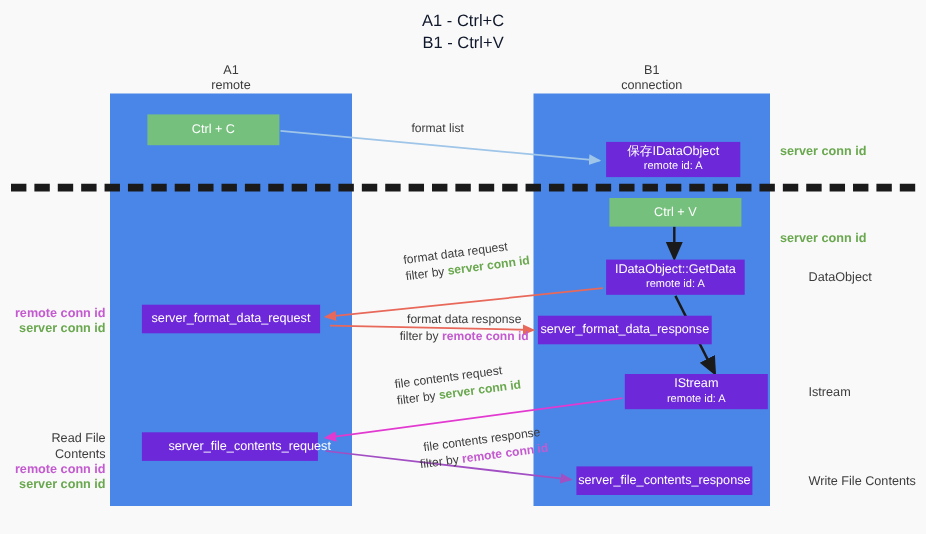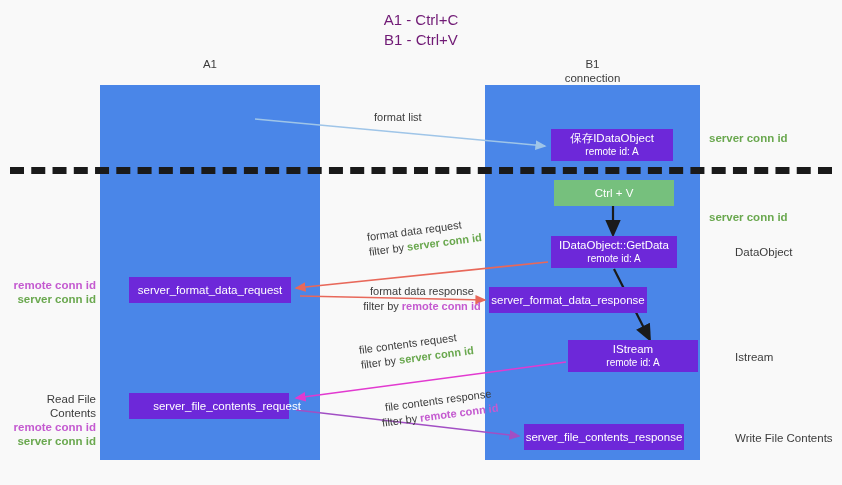--- a/index.html
+++ b/index.html
@@ -9,21 +9,21 @@
     font-family:"Liberation Sans","DejaVu Sans",sans-serif;
     position:relative;overflow:hidden;
     color:#404040;
   }
   #stage{position:absolute;inset:0;}
   svg#wires{position:absolute;left:0;top:0;width:842px;height:485px;pointer-events:none;}
 
   
   .title{
     position:absolute;left:0;top:10px;width:842px;text-align:center;
-    font-size:15px;line-height:20px;color:#701a75;
+    font-size:15px;line-height:20px;color:#0f172a;
   }
 
   
   .lane{position:absolute;background:#4a86e8;}
   .lane-a{left:100px;top:85px;width:220px;height:375px;}
   .lane-b{left:485px;top:85px;width:215px;height:375px;}
 
   .lane-head{
     position:absolute;text-align:center;font-size:11.5px;line-height:14px;color:#3c3c3c;
   }
@@ -95,20 +95,21 @@
   <div class="title">
     <div>A1 - Ctrl+C</div>
     <div>B1 - Ctrl+V</div>
   </div>
 
   <div class="lane lane-a"></div>
   <div class="lane lane-b"></div>
 
   <div class="lane-head a">
     <div>A1</div>
+    <div>remote</div>
   </div>
   <div class="lane-head b">
     <div>B1</div>
     <div>connection</div>
   </div>
 
   <svg id="wires">
     <defs>
       <marker id="hBlue" markerWidth="7" markerHeight="7" refX="6" refY="3" orient="auto">
         <path d="M0,0 L7,3 L0,6 z" fill="#9fc5e8"></path>
@@ -137,20 +138,23 @@
 
     <line x1="614" y1="269" x2="648" y2="336" stroke="#1a1a1a" stroke-width="2.2" marker-end="url(#hBlk)"></line>
 
     <line x1="566" y1="362" x2="296" y2="398" stroke="#e23ad0" stroke-width="1.6" marker-end="url(#hMag)"></line>
 
     <line x1="296" y1="410" x2="519" y2="436" stroke="#a24fc4" stroke-width="1.6" marker-end="url(#hPur)"></line>
   </svg>
 
   <div class="divider"></div>
 
+  <div class="box green b-ctrlc">
+    <div>Ctrl + C</div>
+  </div>
 
   <div class="box orange b-save">
     <div>保存IDataObject</div>
     <div class="l2">remote id: A</div>
   </div>
 
   <div class="box green b-ctrlv">
     <div>Ctrl + V</div>
   </div>
 

